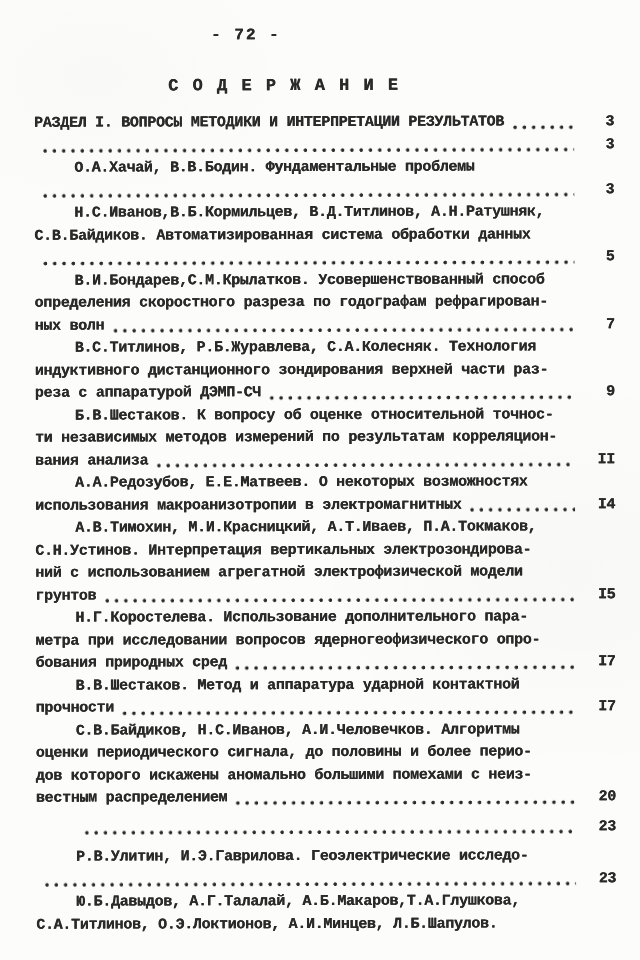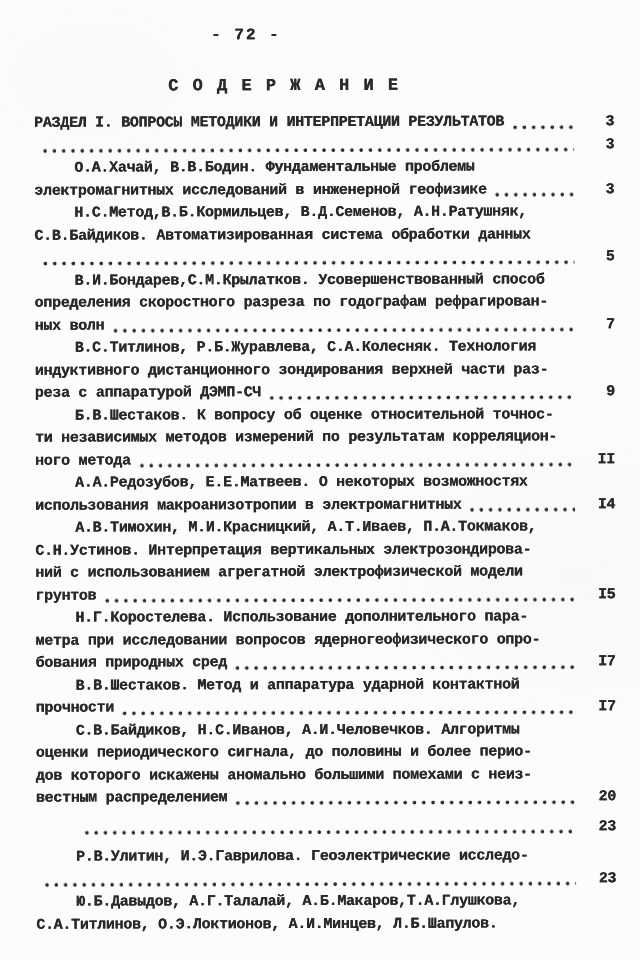--- a/index.html
+++ b/index.html
@@ -90,26 +90,25 @@
   </div>
       <div class="toc-line">
     <span class="leader"></span>
     <span class="pagenum">3</span>
   </div>
       <div class="toc-line indent">
     <span class="line-text">О.А.Хачай, В.В.Бодин. Фундаментальные проблемы</span>
 
   </div>
       <div class="toc-line">
-    <span class="line-text">электромагнитных исследований в инженерной геофизике</span>
     <span class="leader"></span>
     <span class="pagenum">3</span>
   </div>
       <div class="toc-line indent">
-    <span class="line-text">Н.С.Метод,В.Б.Кормильцев, В.Д.Семенов, А.Н.Ратушняк,</span>
+    <span class="line-text">Н.С.Иванов,В.Б.Кормильцев, В.Д.Титлинов, А.Н.Ратушняк,</span>
 
   </div>
       <div class="toc-line">
     <span class="line-text">С.В.Байдиков. Автоматизированная система обработки данных</span>
 
   </div>
       <div class="toc-line">
     <span class="leader"></span>
     <span class="pagenum">5</span>
   </div>
@@ -141,21 +140,21 @@
   </div>
       <div class="toc-line indent">
     <span class="line-text">Б.В.Шестаков. К вопросу об оценке относительной точнос-</span>
 
   </div>
       <div class="toc-line">
     <span class="line-text">ти независимых методов измерений по результатам корреляцион-</span>
 
   </div>
       <div class="toc-line">
-    <span class="line-text">ного метода</span>
+    <span class="line-text">вания анализа</span>
     <span class="leader"></span>
     <span class="pagenum">II</span>
   </div>
       <div class="toc-line indent">
     <span class="line-text">А.А.Редозубов, Е.Е.Матвеев. О некоторых возможностях</span>
 
   </div>
       <div class="toc-line">
     <span class="line-text">использования макроанизотропии в электромагнитных</span>
     <span class="leader"></span>

